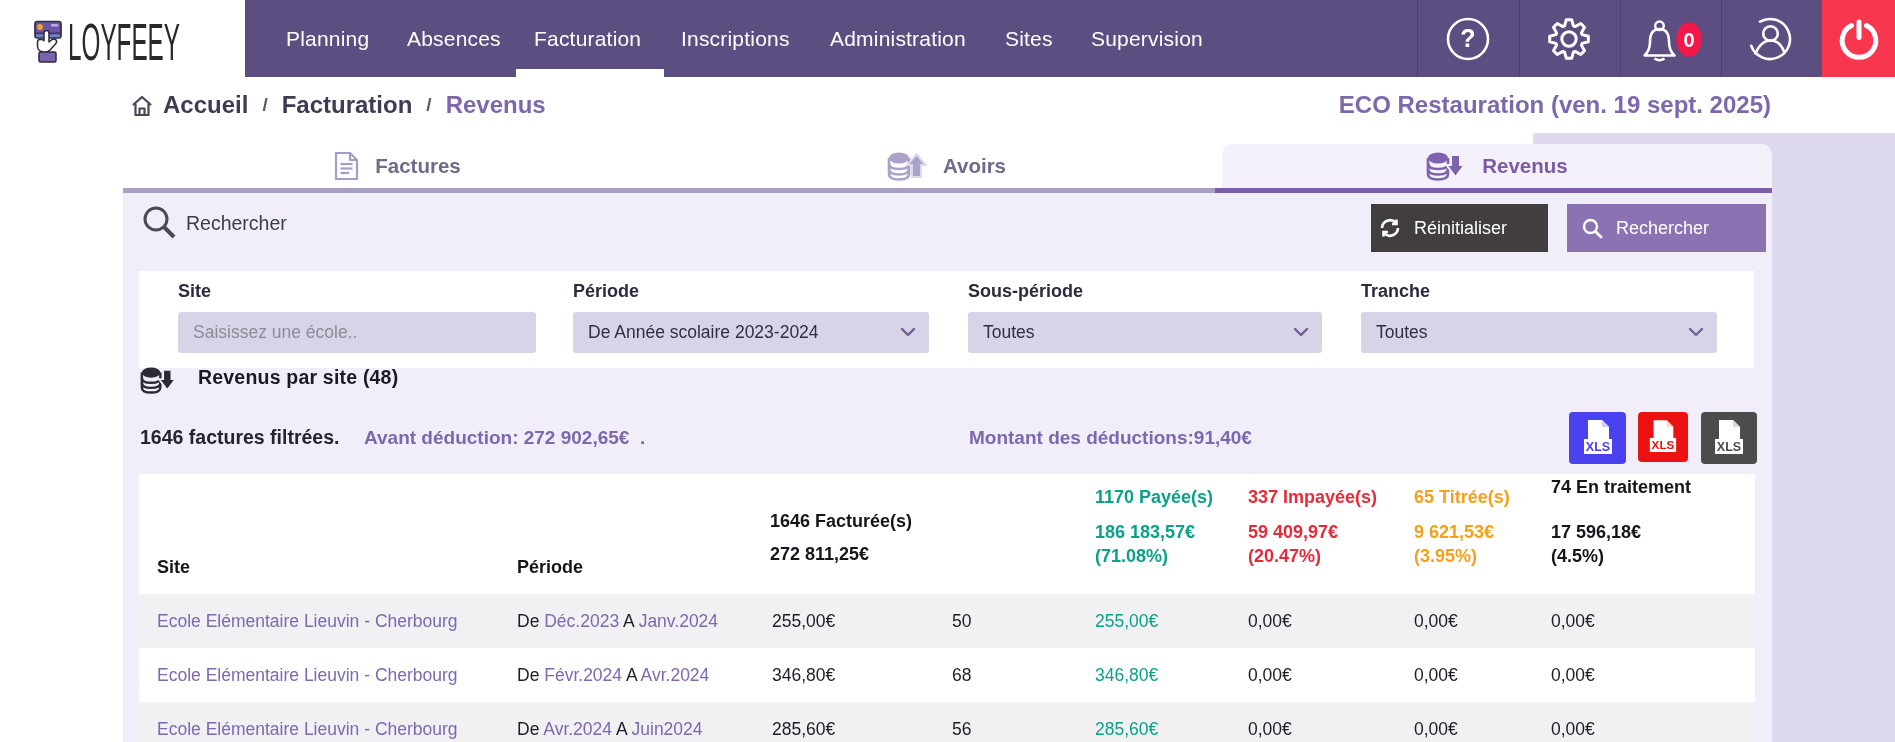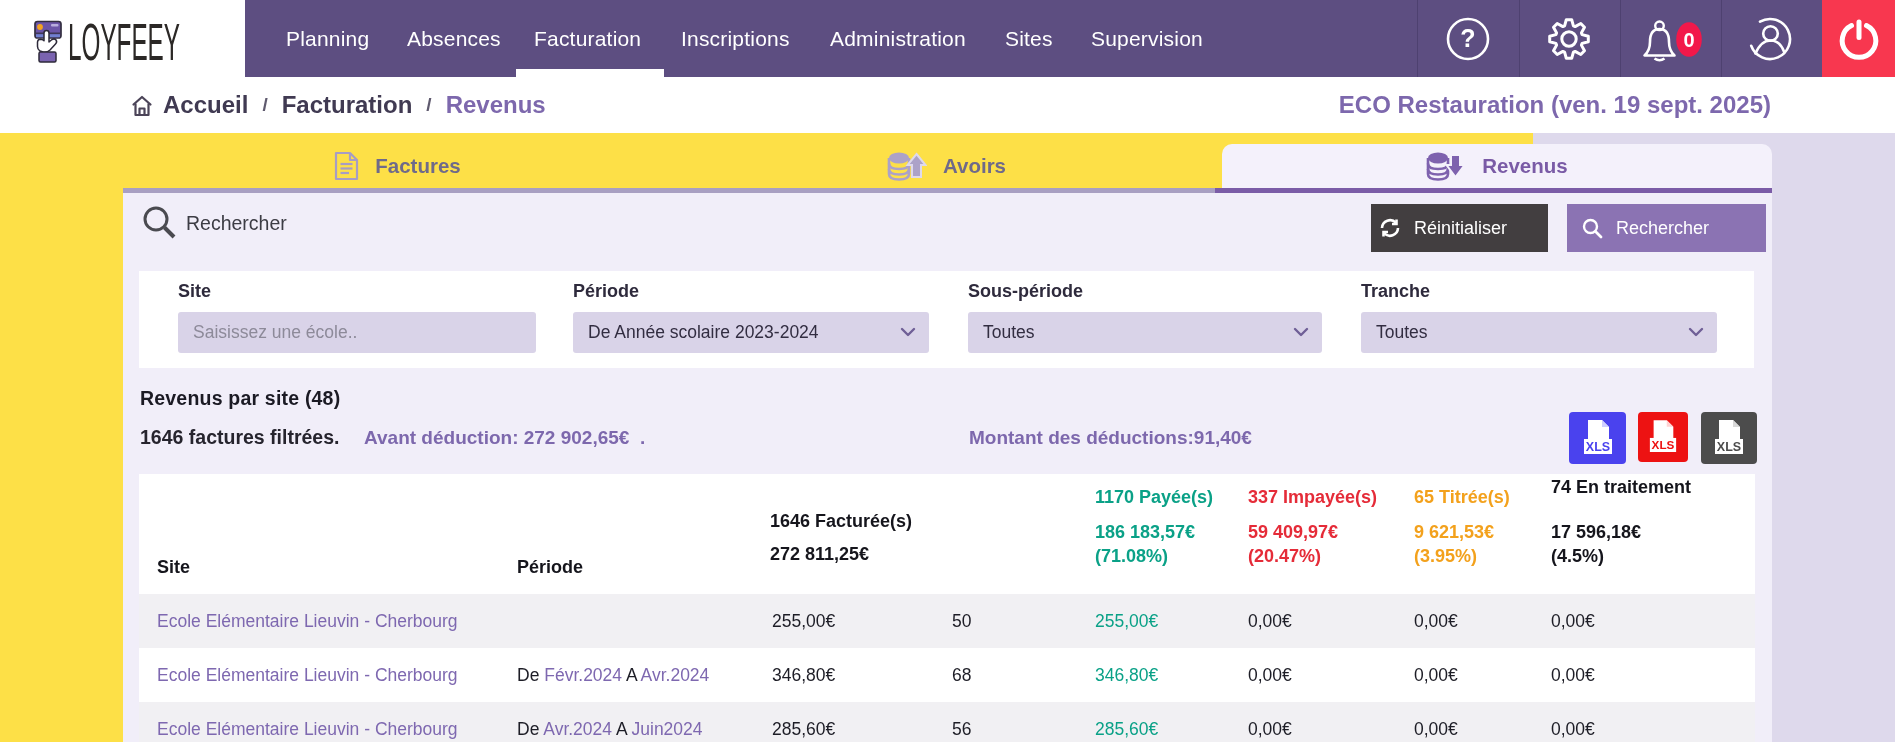--- a/index.html
+++ b/index.html
@@ -16,21 +16,21 @@
   .hicon { position:absolute; top:0; height:77px; }
   #pwr { position:absolute; left:1822px; top:0; width:73px; height:77px; background:#f8374f; }
 
   
   #crumb { position:absolute; left:0; top:77px; width:1895px; height:56px; background:#ffffff; }
   .bc { font-size:24px; font-weight:bold; color:#403a52; }
   .bc-sep { font-size:19px; font-weight:bold; color:#5f5a6e; }
   .purp { color:#7d68ad; }
 
   
-  #main { position:absolute; left:0; top:133px; width:1533px; height:609px; background:#fde047; }
+  #main { position:absolute; left:0; top:133px; width:1533px; height:609px; background:#ffffff; }
   #panel { position:absolute; left:123px; top:60px; width:1649px; height:549px; background:#f1eef9; }
 
   
   .tab { position:absolute; top:0; height:60px; width:549px; }
   .tabbar { position:absolute; bottom:0; left:0; right:0; height:5px; background:#a89fc2; }
   .tabc { position:absolute; left:0; right:0; top:10px; bottom:5px; display:flex; align-items:center; justify-content:center; gap:16px; font-size:20.5px; font-weight:bold; color:#6f6a8a; }
   #tab3 { background:#f4f1fb; border-radius:10px 10px 0 0; top:11px; height:49px; }
   #tab3 .tabc { top:0; color:#7a5ba6; }
   #tab3bar { position:absolute; top:55px; height:5px; background:#7b5ca7; }
 
@@ -39,21 +39,21 @@
   #btnReset { left:1248px; width:177px; background:#423e40; padding-left:8px; }
   #btnSearch { left:1444px; width:199px; background:#8b73b3; padding-left:15px; }
 
   
   #filters { position:absolute; left:16px; top:78px; width:1615px; height:97px; background:#ffffff; }
   .flabel { position:absolute; top:10px; font-size:18px; font-weight:bold; color:#2e2a3c; }
   .finput { position:absolute; top:41px; height:41px; background:#d9d3e8; border-radius:3px; font-size:17.5px; display:flex; align-items:center; padding:0 15px; color:#322d41; }
   .chev { position:absolute; right:13px; top:15px; }
 
   
-  #rps { position:absolute; left:17px; top:173px; height:40px; display:flex; align-items:center; gap:21px;flex-direction:column; }
+  #rps { position:absolute; left:17px; top:173px; height:40px; display:flex; gap:21px; }
   #rps b { font-size:19.5px; color:#1b1a24; letter-spacing:0.2px; }
 
   
   #summary { position:absolute; left:0; top:233px; width:100%; height:24px; font-size:19px; white-space:nowrap; }
   #summary b { color:#26242e; }
   #summary .p { color:#7d68ad; font-weight:bold; }
   .xls { position:absolute; top:219px; width:57px; height:52px; border-radius:4px; display:flex; align-items:center; justify-content:center;margin-left:15px; }
 
   
   #table { position:absolute; left:16px; top:281px; width:1616px; height:268px; background:#ffffff; }
@@ -301,20 +301,21 @@
       <div class="hc red2" style="left:1109px;top:72px;">(20.47%)</div>
       <div class="hc orange" style="left:1275px;top:13px;">65 Titrée(s)</div>
       <div class="hc orange" style="left:1275px;top:48px;">9 621,53€</div>
       <div class="hc orange" style="left:1275px;top:72px;">(3.95%)</div>
       <div class="hc" style="left:1412px;top:3px;">74 En traitement</div>
       <div class="hc" style="left:1412px;top:48px;">17 596,18€</div>
       <div class="hc" style="left:1412px;top:72px;">(4.5%)</div>
 
       <div class="row odd" style="top:120px;">
         <span class="cell link" style="left:18px">Ecole Elémentaire Lieuvin - Cherbourg</span>
+        <span class="cell" style="left:378px">De <span class="link">Déc.2023</span> A <span class="link">Janv.2024</span></span>
         <span class="cell" style="left:633px">255,00€</span>
         <span class="cell" style="left:813px">50</span>
         <span class="cell green" style="left:956px">255,00€</span>
         <span class="cell" style="left:1109px">0,00€</span>
         <span class="cell" style="left:1275px">0,00€</span>
         <span class="cell" style="left:1412px">0,00€</span>
       </div>
       <div class="row" style="top:174px;">
         <span class="cell link" style="left:18px">Ecole Elémentaire Lieuvin - Cherbourg</span>
         <span class="cell" style="left:378px">De <span class="link">Févr.2024</span> A <span class="link">Avr.2024</span></span>

